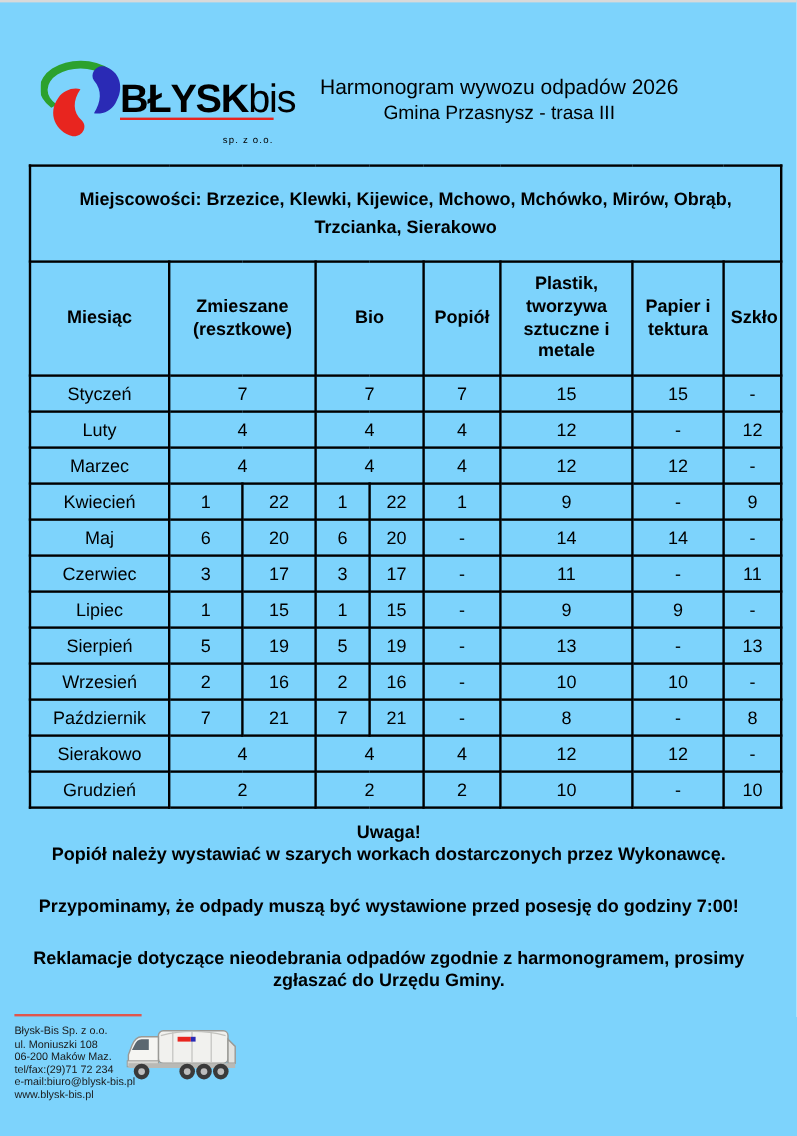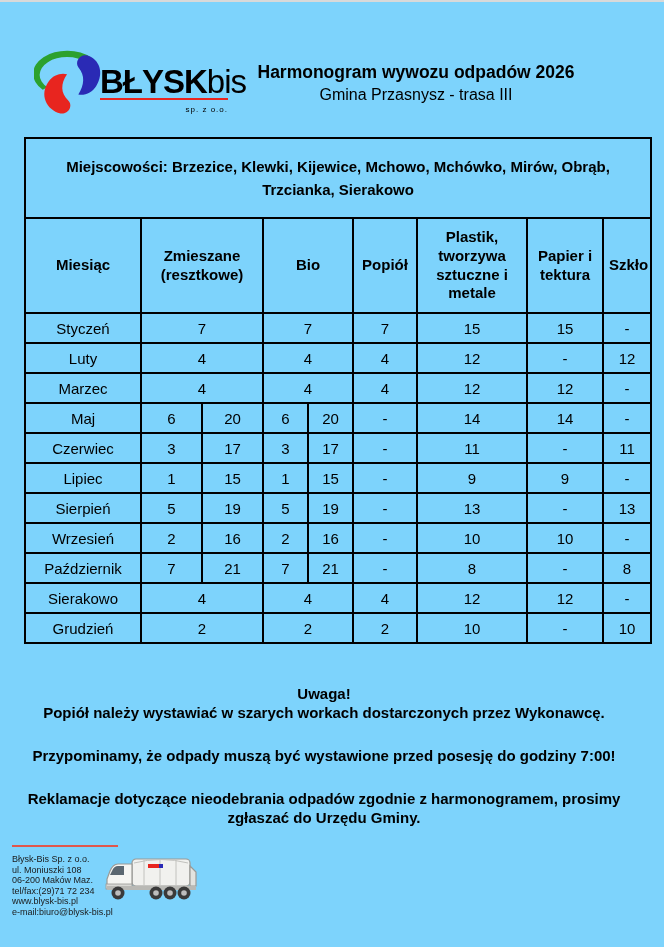--- a/index.html
+++ b/index.html
@@ -19,25 +19,25 @@
   
   .logo {
     position: absolute; left: 34px; top: 47px; width: 195px; height: 70px;
   }
   .logo-swoosh { position: absolute; left: 0; top: 0; }
   .logo-textblock { position: absolute; left: 66px; top: 16px; width: 128px; }
   .logo-wordmark { white-space: nowrap; letter-spacing: -1px; }
   .logo-main { font-size: 33px; font-weight: 700; }
   .logo-bis { font-size: 33px; font-weight: 400; }
   .logo-underline { height: 2px; background: #e8251f; margin-top: -3px; width: 128px; }
-  .logo-small { font-size: 8px; text-align: right; margin-top: 5px; letter-spacing: 1px; }
+  .logo-small { font-size: 8px; text-align: right; margin-top: 12px; letter-spacing: 1px; }
   .titles {
     position: absolute; left: 232px; top: 62px; width: 368px; text-align: center;
   }
-  .doc-title { font-size: 17.5px; font-weight: 700; }
+  .doc-title { font-size: 17.5px; font-weight: 400; }
   .doc-subtitle { font-size: 16px; font-weight: 400; margin-top: 3px; }
   
   table.schedule {
     position: absolute; left: 24px; top: 137px;
     width: 626px; table-layout: fixed; border-collapse: collapse;
   }
   table.schedule td, table.schedule th {
     border: 2px solid #000;
     text-align: center; vertical-align: middle;
     font-size: 15px; overflow: hidden;
@@ -132,20 +132,31 @@
       <tr class="datarow">
         <td>Marzec</td>
         <td colspan="2">4</td>
         <td colspan="2">4</td>
         <td>4</td>
         <td>12</td>
         <td>12</td>
         <td>-</td>
       </tr>
       <tr class="datarow">
+        <td>Kwiecień</td>
+        <td class="subL">1</td>
+        <td class="subR">22</td>
+        <td class="subL">1</td>
+        <td class="subR">22</td>
+        <td>1</td>
+        <td>9</td>
+        <td>-</td>
+        <td>9</td>
+      </tr>
+      <tr class="datarow">
         <td>Maj</td>
         <td class="subL">6</td>
         <td class="subR">20</td>
         <td class="subL">6</td>
         <td class="subR">20</td>
         <td>-</td>
         <td>14</td>
         <td>14</td>
         <td>-</td>
       </tr>
@@ -233,22 +244,22 @@
     <p>Przypominamy, że odpady muszą być wystawione przed posesję do godziny 7:00!</p>
     <p>Reklamacje dotyczące nieodebrania odpadów zgodnie z harmonogramem, prosimy zgłaszać do Urzędu Gminy.</p>
   </div>
 
   <div class="footer">
     <div class="footer-rule"></div>
     <div class="footer-line">Błysk-Bis Sp. z o.o.</div>
     <div class="footer-line">ul. Moniuszki 108</div>
     <div class="footer-line">06-200 Maków Maz.</div>
     <div class="footer-line">tel/fax:(29)71 72 234</div>
+    <div class="footer-line">e-mail:biuro@blysk-bis.pl</div>
     <div class="footer-line">www.blysk-bis.pl</div>
-    <div class="footer-line">e-mail:biuro@blysk-bis.pl</div>
   </div>
 
   <svg class="truck" width="94" height="48" viewBox="0 0 94 48">
 
     <rect x="28" y="5" width="58" height="27" rx="4" fill="#f1f1ee" stroke="#9a9a96" stroke-width="1.2"></rect>
     <path d="M30 9 Q57 2 84 9" fill="none" stroke="#c2c2be" stroke-width="1"></path>
     <line x1="40" y1="6" x2="40" y2="31" stroke="#c2c2be" stroke-width="1"></line>
     <line x1="56" y1="6" x2="56" y2="31" stroke="#c2c2be" stroke-width="1"></line>
     <line x1="72" y1="6" x2="72" y2="31" stroke="#c2c2be" stroke-width="1"></line>
     <rect x="44" y="10" width="11" height="4" fill="#e8251f"></rect>

